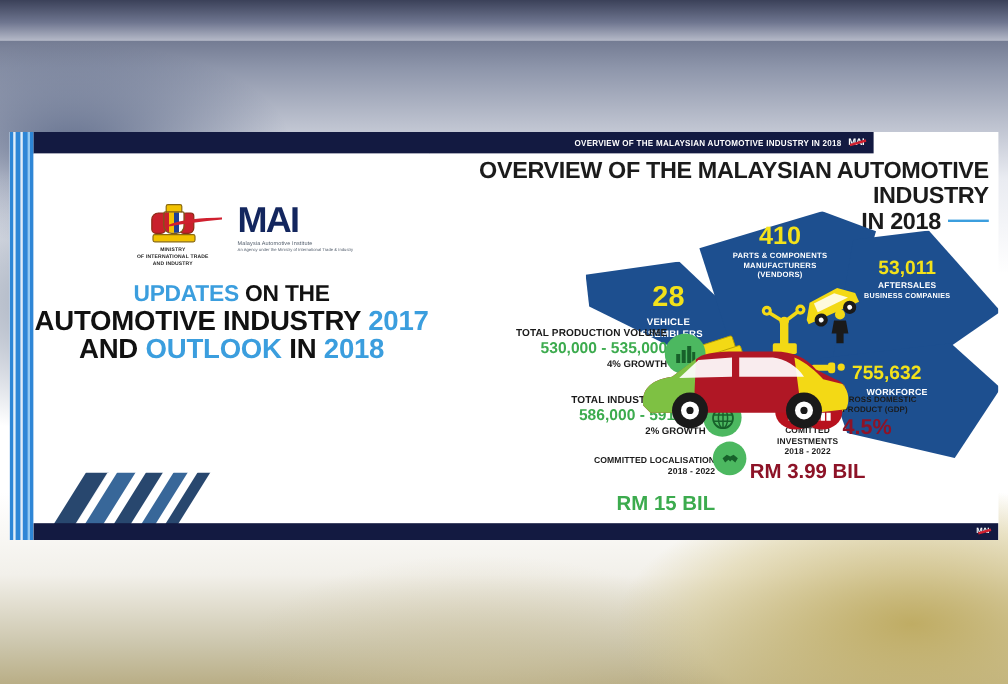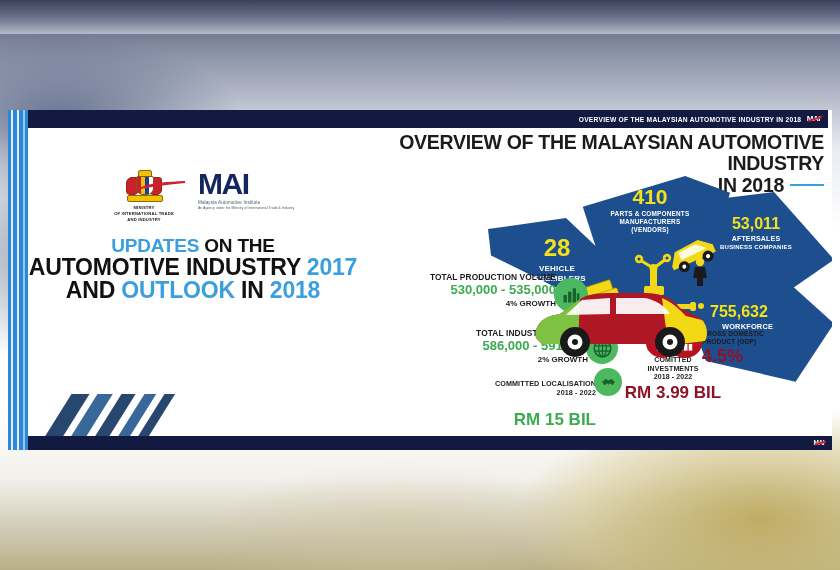--- a/index.html
+++ b/index.html
@@ -38,21 +38,21 @@
     position:absolute;left:0;top:0;width:20px;height:340px;
     background:#2e86d6;
   }
   .stripes i{position:absolute;top:0;width:2px;height:340px;background:#ffffff;opacity:.85;}
   .stripes i:nth-child(1){left:3px;}
   .stripes i:nth-child(2){left:9px;}
   .stripes i:nth-child(3){left:15px;background:#9fd0f5;opacity:.9;}
 
   
   .hdrbar{
-    position:absolute;left:20px;top:0;width:800px;height:18px;
+    position:absolute;left:20px;top:0;width:700px;height:18px;
     background:#131a41;
     display:flex;align-items:center;justify-content:flex-end;gap:6px;
     padding-right:8px;box-sizing:border-box;
   }
   .hdrbar .ht{
     color:#ffffff;font-size:7.2px;font-weight:bold;letter-spacing:.25px;
     transform:scaleX(.93);transform-origin:right center;white-space:nowrap;
   }
   .mai-mini{
     font-size:8px;font-weight:bold;color:#ffffff;letter-spacing:-.5px;

